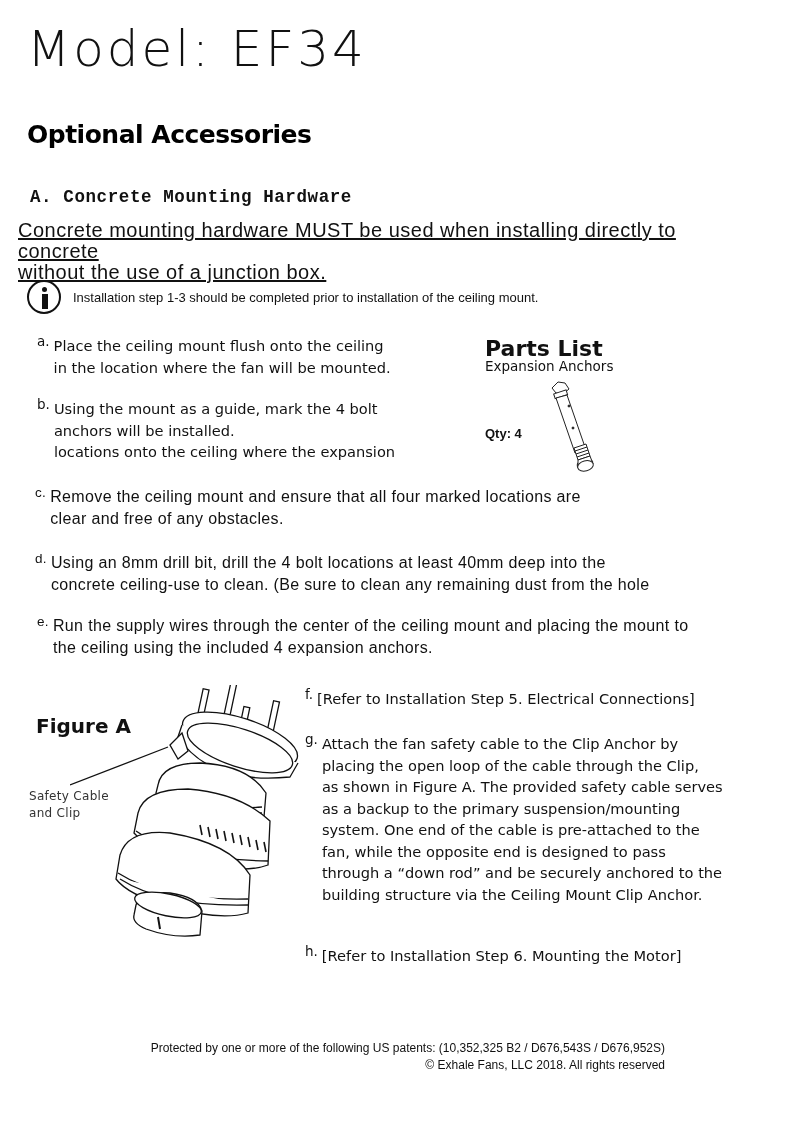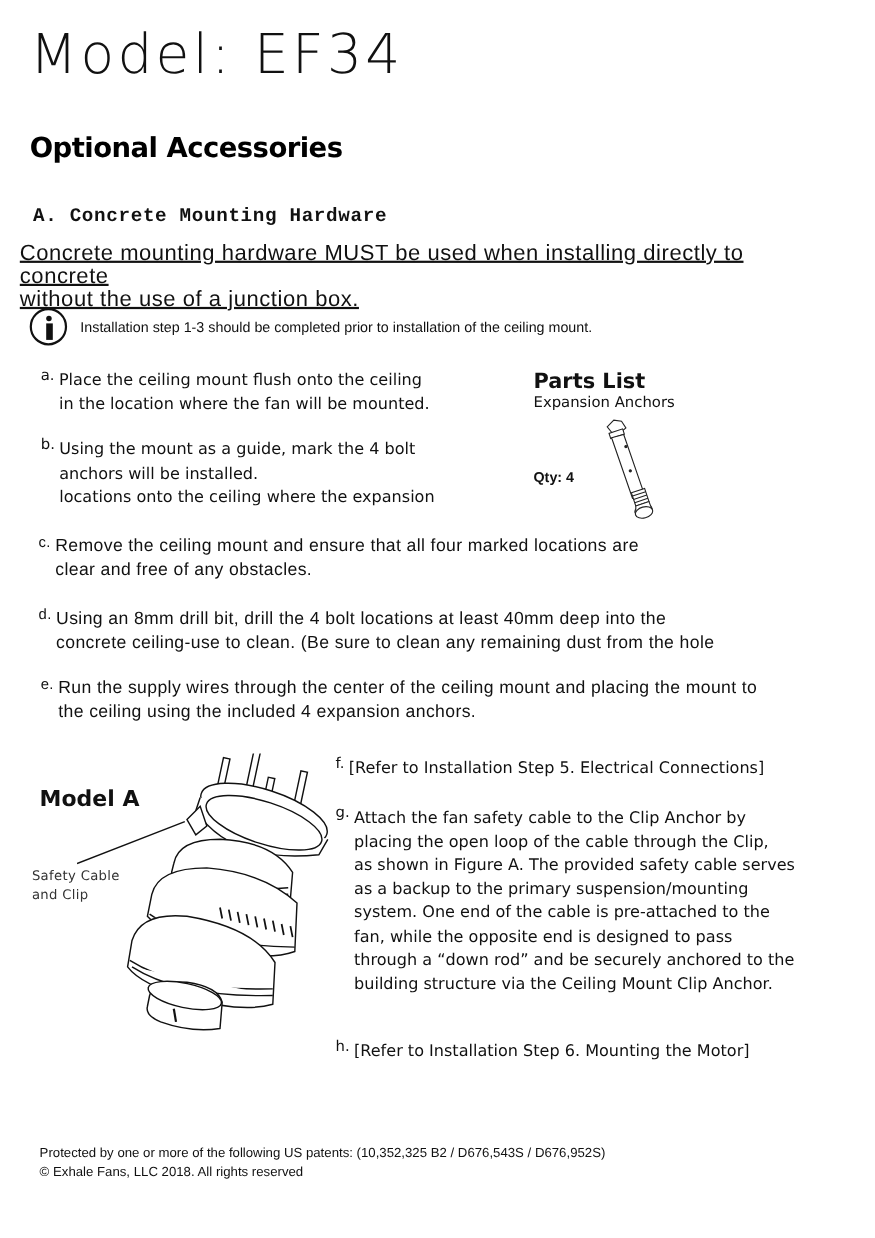--- a/index.html
+++ b/index.html
@@ -10,26 +10,26 @@
   .sub-title { left: 30px; top: 187px; font-size: 17.5px; font-weight: bold; color: #111; font-family: Liberation Mono, monospace; letter-spacing: 0.6px; }
   .intro { left: 18px; top: 220px; font-size: 20px; line-height: 21px; width: 720px; font-family: "Liberation Sans", sans-serif; letter-spacing: 0.5px; text-decoration: underline; }
   .info-row { left: 27px; top: 280px; display: flex; align-items: center; }
   .info-icon { width: 34px; height: 34px; border: 2px solid #111; border-radius: 50%; box-sizing: border-box; position: relative; }
   .info-icon .dot { position: absolute; left: 13px; top: 5px; width: 5px; height: 5px; background: #111; border-radius: 50%; }
   .info-icon .bar { position: absolute; left: 12.5px; top: 12px; width: 6px; height: 15px; background: #111; }
   .info-text { margin-left: 12px; font-size: 13px; font-family: "Liberation Sans", sans-serif; color: #111; }
   .step { font-family: "DejaVu Sans", sans-serif; font-size: 14.6px; line-height: 21.5px; color: #111; display: flex; }
   .step .lbl { font-size: 13.5px; min-width: 0; margin-right: 4px; position: relative; top: -4px; }
   .step-narrow { font-family: "Liberation Sans", sans-serif; font-size: 16px; letter-spacing: 0.35px; }
-  .parts-title { left: 485px; top: 336px; font-size: 19px; font-weight: bold; font-family: "DejaVu Sans", sans-serif; }
+  .parts-title { left: 485px; top: 336px; font-size: 22px; font-weight: bold; font-family: "DejaVu Sans", sans-serif; }
   .parts-sub { left: 485px; top: 358px; font-size: 13.5px; font-family: "DejaVu Sans", sans-serif; }
   .parts-qty { left: 485px; top: 426px; font-size: 13px; font-weight: bold; font-family: "Liberation Sans", sans-serif; }
   .figure-title { left: 36px; top: 714px; font-size: 20px; font-weight: bold; font-family: "DejaVu Sans", sans-serif; }
   .figure-callout { left: 29px; top: 788px; font-size: 12px; line-height: 17px; font-family: "DejaVu Sans", sans-serif; color: #333; letter-spacing: 0.3px; }
-  .footer { left: 0; width: 665px; text-align: left; top: 1040px; font-size: 12px; line-height: 17px; font-family: "Liberation Sans", sans-serif; color: #111; padding-left: 36px; }
+  .footer { left: 0; width: 665px; text-align: right; top: 1040px; font-size: 12px; line-height: 17px; font-family: "Liberation Sans", sans-serif; color: #111; }
 </style>
 </head>
 <body>
 
 <div class="abs model-title">Model: EF34</div>
 <div class="abs section-title">Optional Accessories</div>
 
 <div class="abs sub-title">A.  Concrete Mounting Hardware</div>
 <div class="abs intro">
   <div>Concrete mounting hardware MUST be used when installing directly to concrete</div>
@@ -98,21 +98,21 @@
 </div>
 
 <div class="abs step step-narrow" style="left:37px; top:615px;">
   <span class="lbl">e.</span>
   <div>
     <div>Run the supply wires through the center of the ceiling mount and placing the mount to</div>
     <div>the ceiling using the included 4 expansion anchors.</div>
   </div>
 </div>
 
-<div class="abs figure-title">Model A</div>
+<div class="abs figure-title">Figure A</div>
 <div class="abs figure-callout">
   <div>Safety Cable</div>
   <div>and Clip</div>
 </div>
 <svg class="abs" style="left:70px; top:685px;" width="230" height="255" viewBox="0 0 230 255">
   <g fill="#fff" stroke="#111" stroke-width="1.3">
 
     <line x1="0" y1="100" x2="98" y2="62"></line>
 
     <rect x="130" y="4" width="6" height="30" transform="rotate(12 133 19)"></rect>

